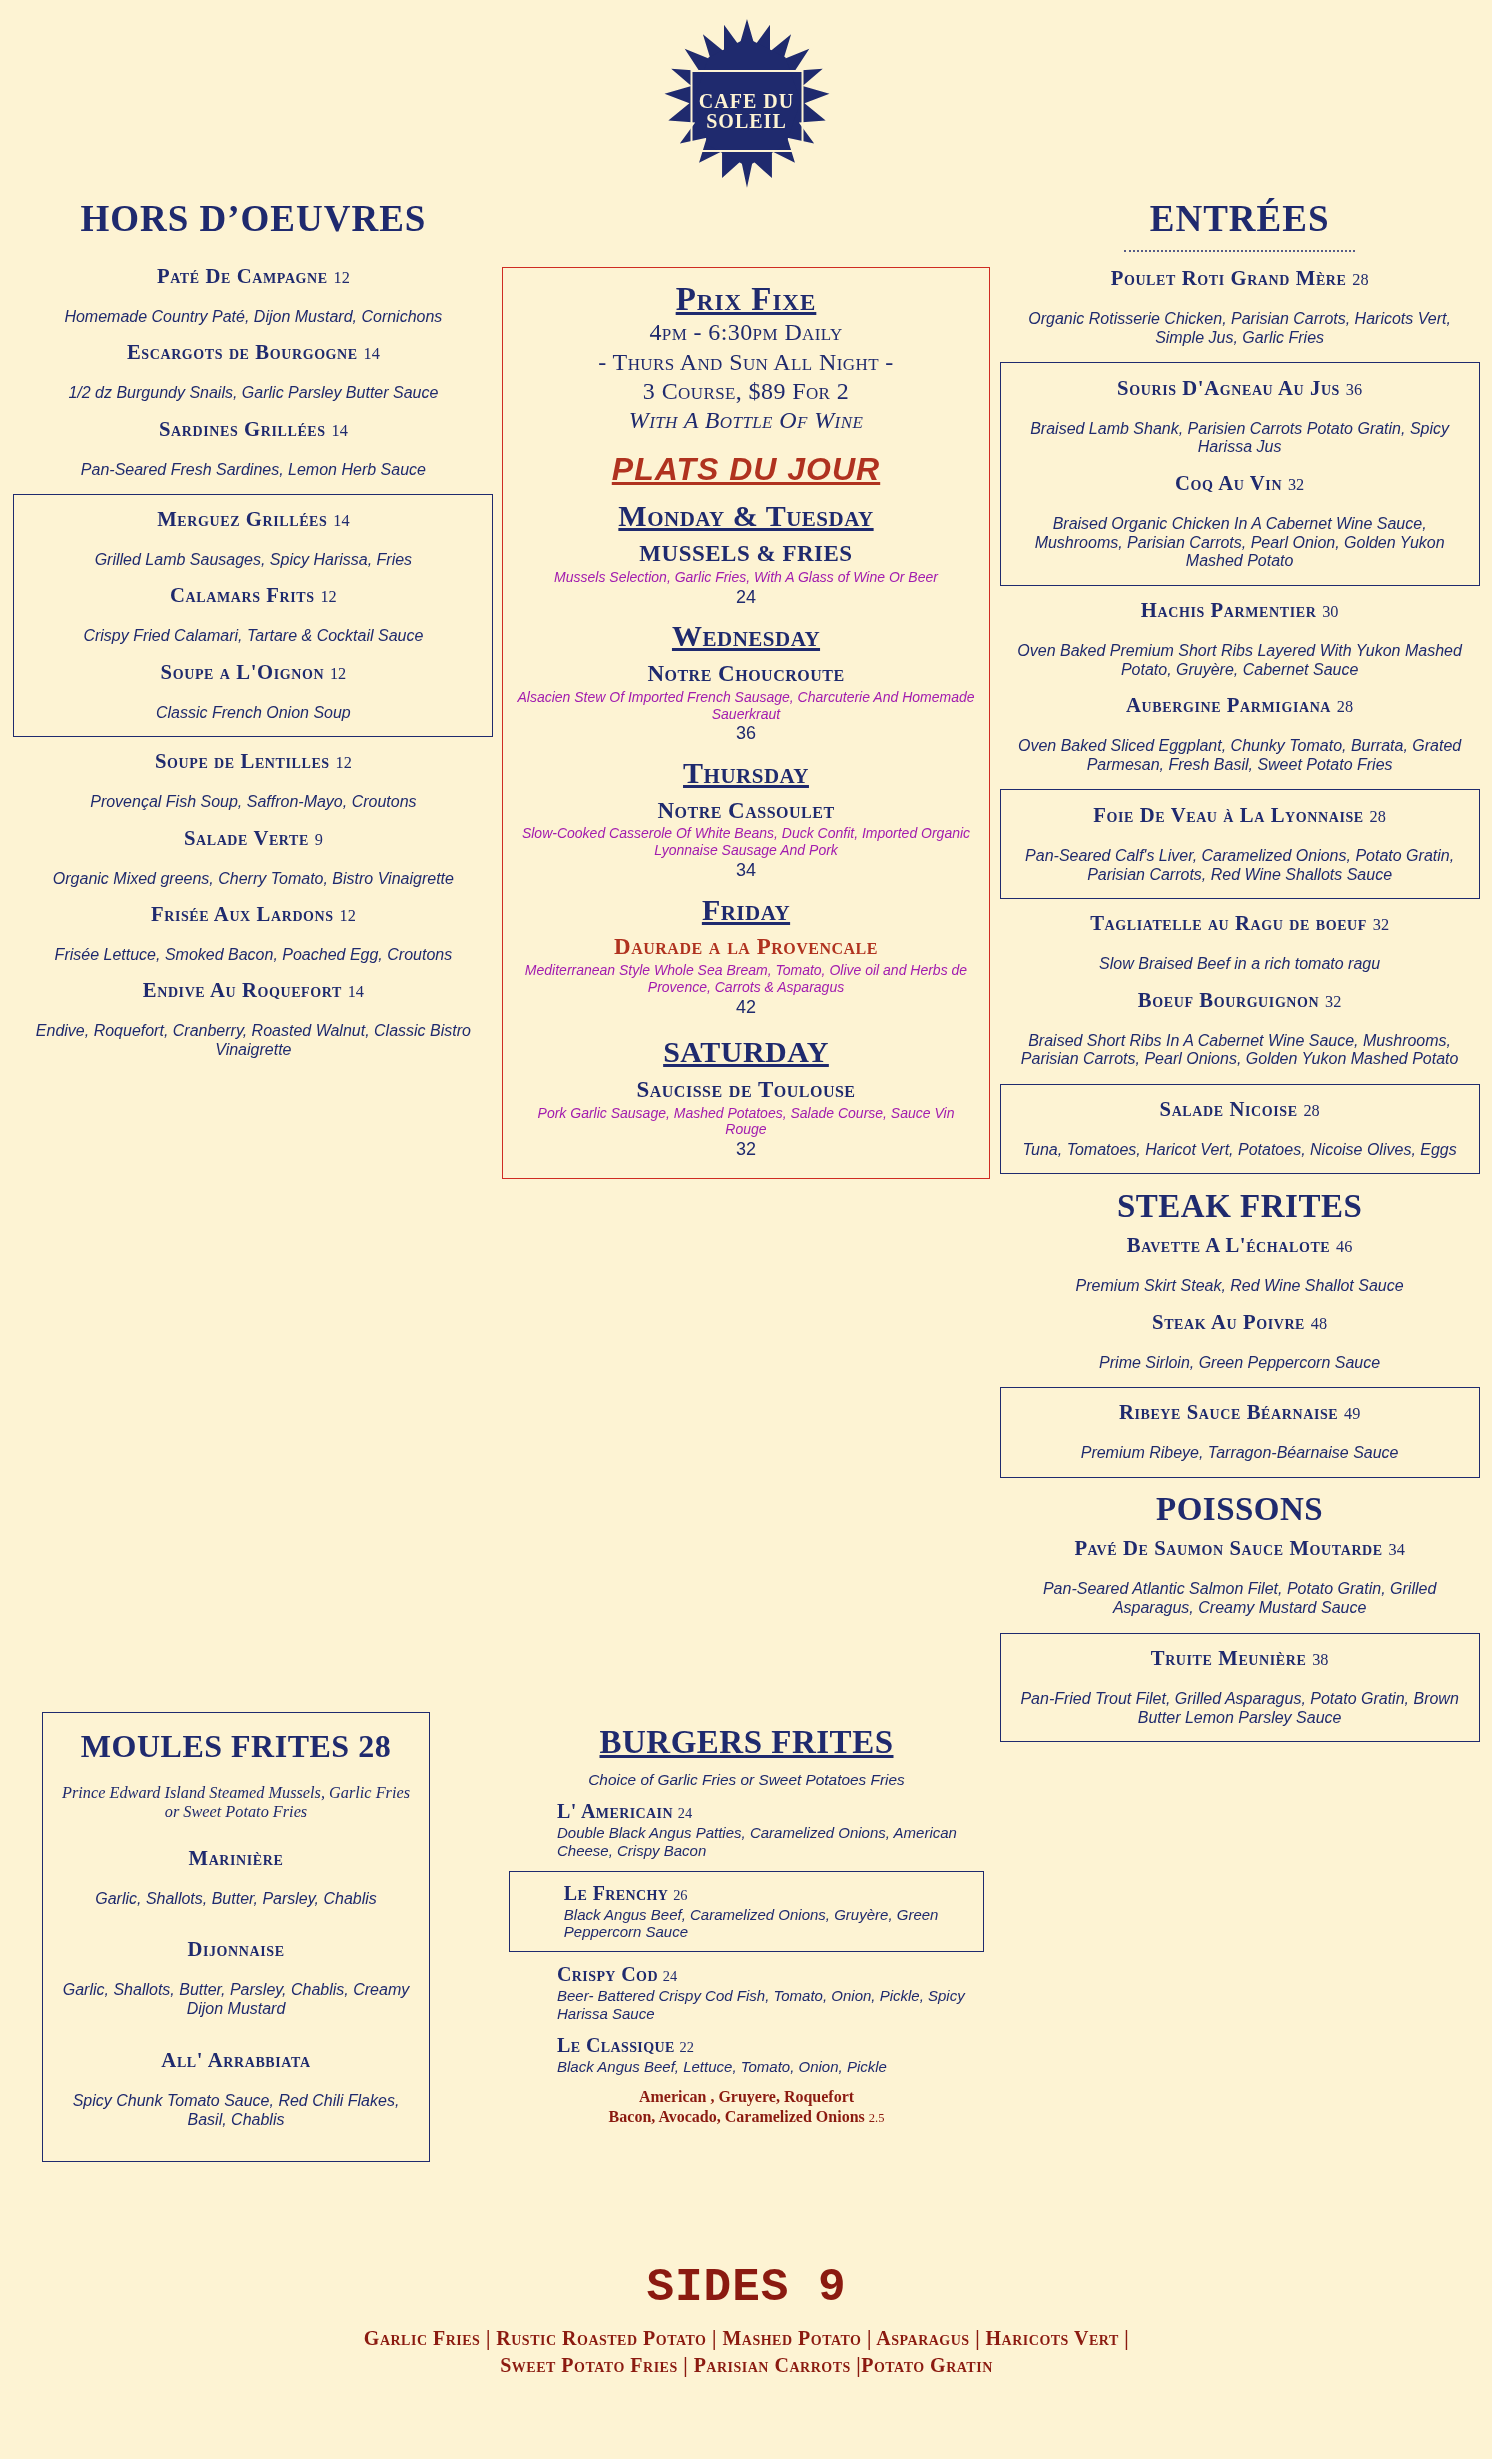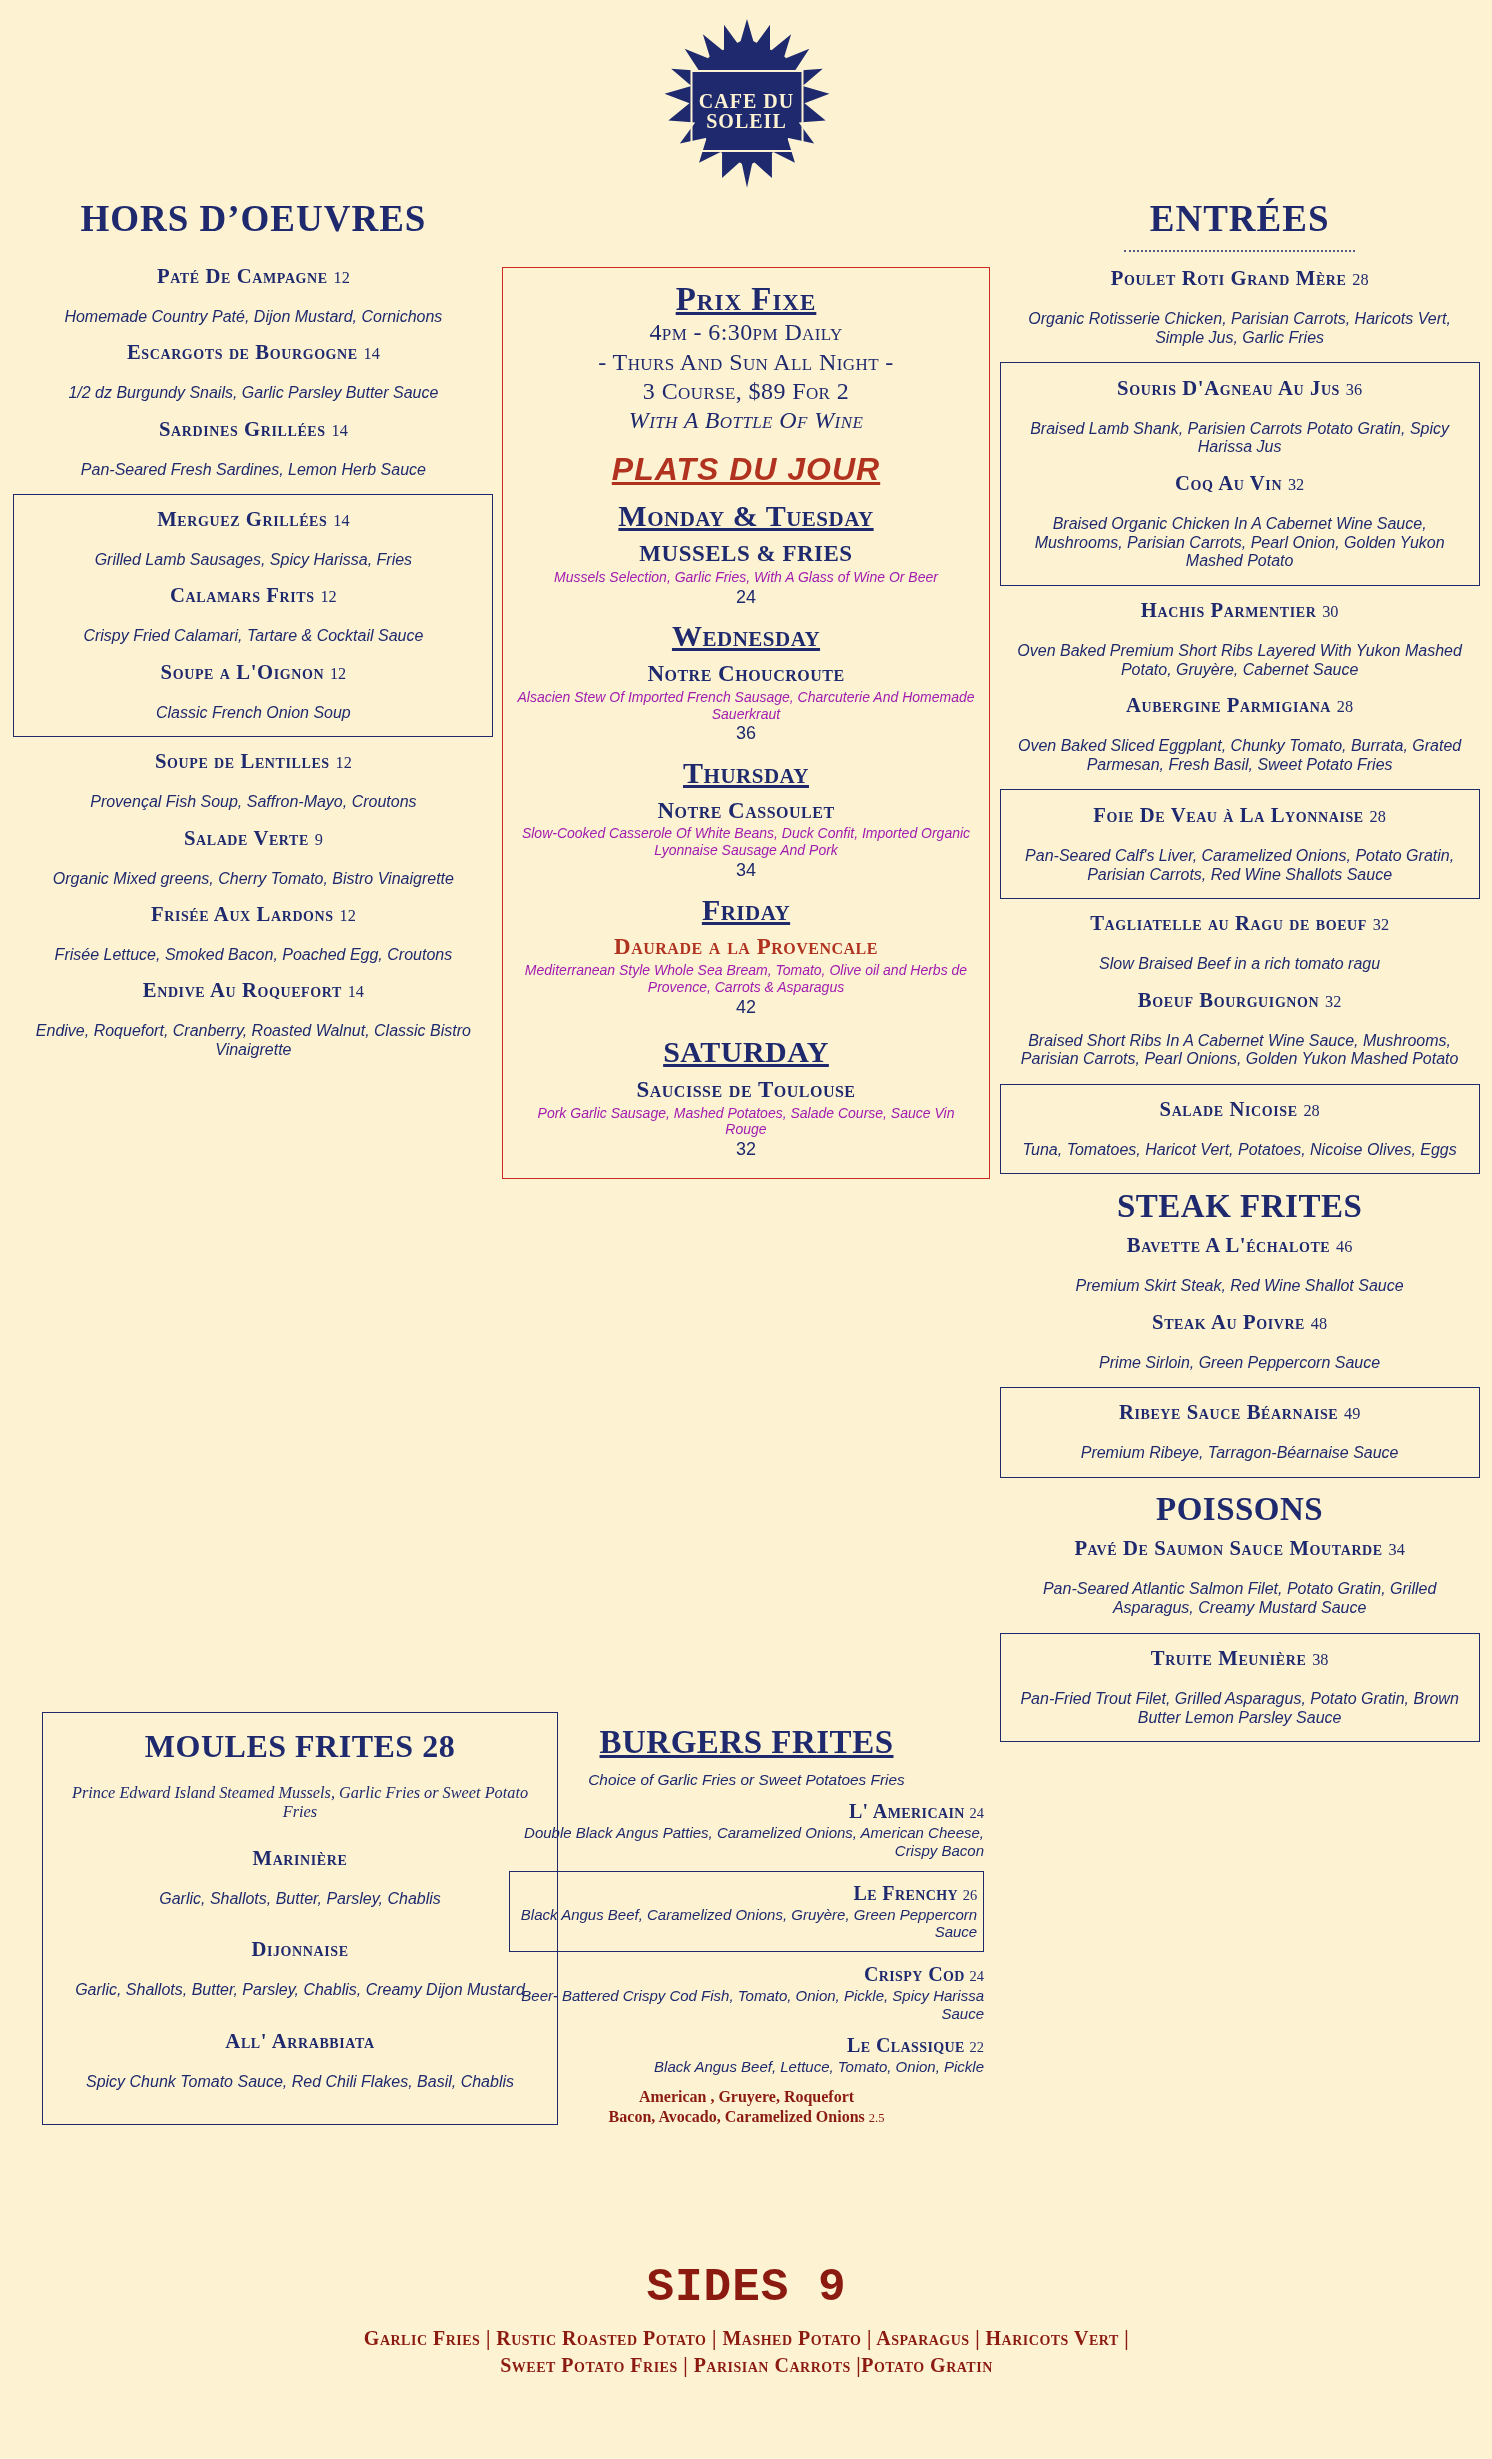--- a/index.html
+++ b/index.html
@@ -151,21 +151,21 @@
   .dish-price {
     font-family:"Liberation Sans", sans-serif;
     font-size:18px;
     text-align:center;
     color:#1f2a6e;
     margin-top:1px;
   }
 
   
   .moules-box {
-    position:absolute; left:42px; top:1712px; width:516px;
+    position:absolute; left:42px; top:1712px; width:388px;
     border:1.9px solid #1f2a6e;
     padding:15.4px 11.5px 17.3px 11.5px;
   }
   .moules-title {
     font-family:"Liberation Serif", serif;
     font-weight:bold;
     font-size:32px;
     text-align:center;
     color:#1f2a6e;
     letter-spacing:0.5px;
@@ -192,21 +192,21 @@
     letter-spacing:0.5px;
   }
   .burgers-note {
     font-family:"Liberation Sans", sans-serif;
     font-style:italic;
     font-size:15.4px;
     text-align:center;
     margin-top:9.6px;
     color:#1f2a6e;
   }
-  .b-item { text-align:right; margin-top:11.5px; }
+  .b-item { text-align:left; margin-top:11.5px;margin-left:48px; }
   .b-title {
     font-family:"Liberation Serif", serif;
     font-variant:small-caps; font-weight:bold;
     font-size:20px; color:#1f2a6e; display:inline; letter-spacing:0.4px;
   }
   .b-price { font-family:"Liberation Serif", serif; font-size:14.4px; margin-left:4.8px; display:inline; }
   .b-desc {
     font-family:"Liberation Sans", sans-serif; font-style:italic;
     font-size:15px; line-height:1.18; margin-top:1px; color:#1f2a6e;
   }

